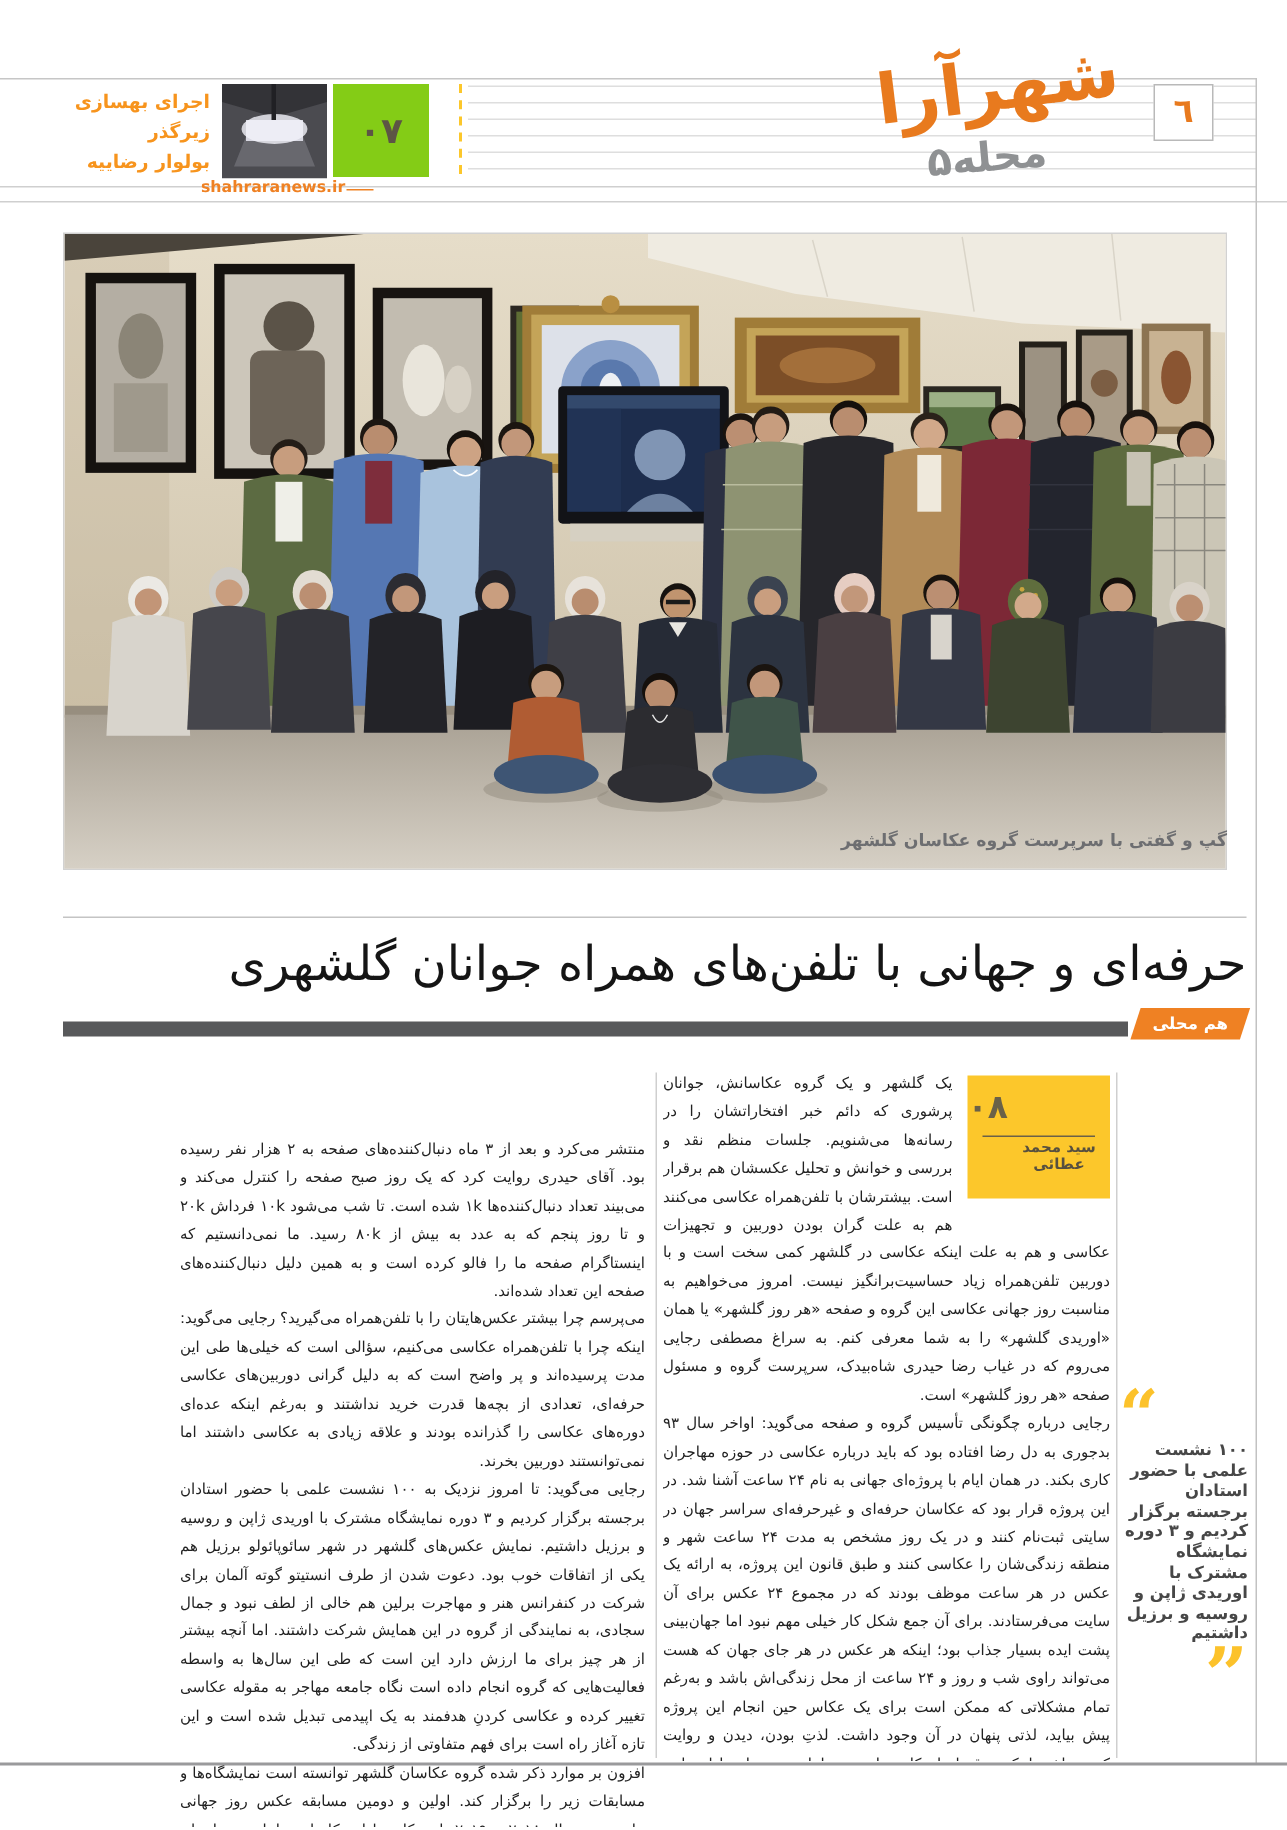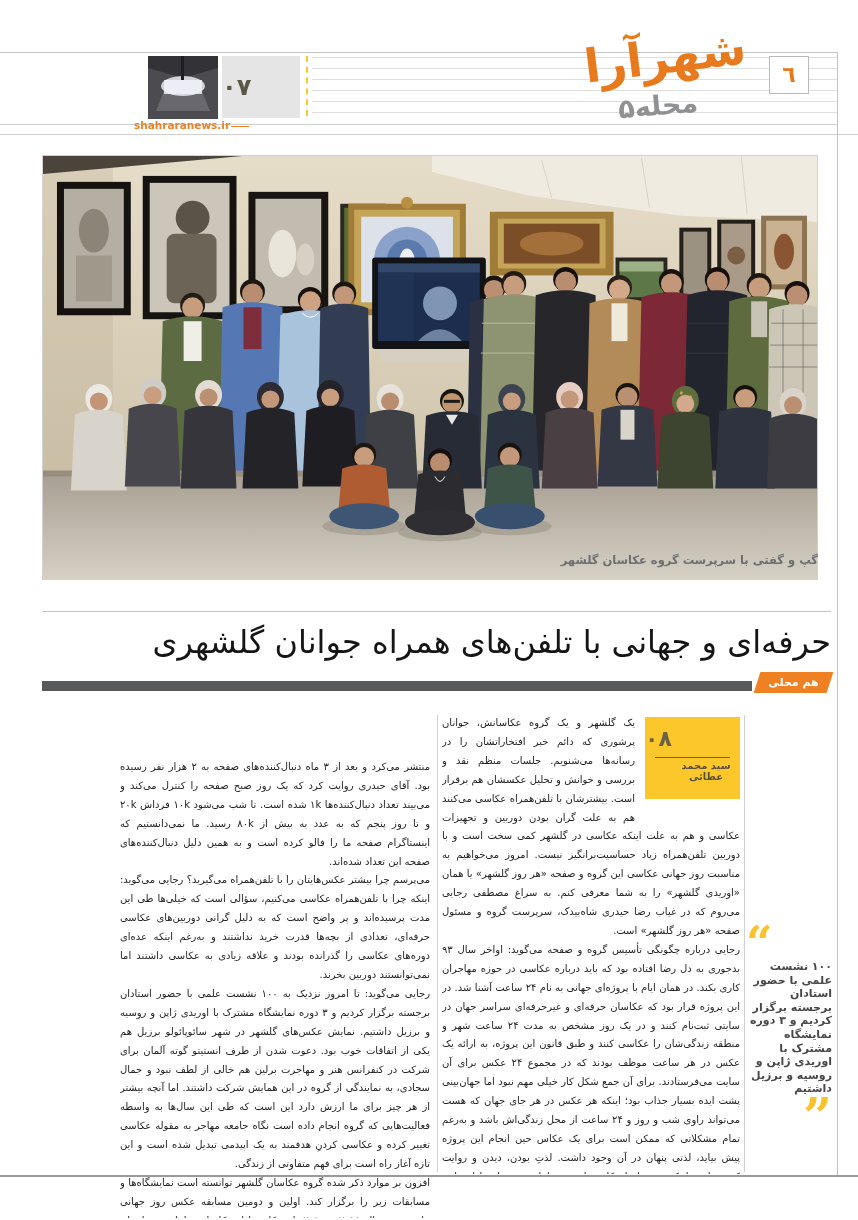--- a/index.html
+++ b/index.html
@@ -19,22 +19,22 @@
   .logo-main{position:absolute;right:6px;top:-6px;font-size:46px;font-weight:bold;
      color:#e87a1e;transform:rotate(-7deg);line-height:1;}
   .logo-sub{position:absolute;right:54px;top:52px;font-size:27px;font-weight:bold;
      color:#8f9193;transform:rotate(-5deg);line-height:1;}
   .pagenum{left:769px;top:56px;width:38px;height:36px;background:#fff;
      border:1px solid #b9b9b9;color:#e87a1e;font-size:22px;font-weight:bold;
      text-align:center;line-height:36px;}
   .promo-title{left:6px;top:58px;width:134px;direction:rtl;text-align:right;
      font-size:12.5px;line-height:20px;font-weight:bold;color:#f7941d;}
   .thumb{left:148px;top:56px;width:70px;height:63px;}
-  .badge07{left:222px;top:56px;width:78px;height:62px;background:#e5e5e5;
-     color:#5d5545;font-size:24px;font-weight:bold;line-height:62px;}
+  .badge07{left:222px;top:56px;width:64px;height:62px;background:#84cc16;
+     color:#5d5545;font-size:24px;font-weight:bold;text-align:center;line-height:62px;}
   .website{left:134px;top:119px;width:96px;text-align:center;font-size:10.5px;
      font-weight:bold;color:#ef8123;direction:ltr;}
   .dash{left:231px;top:126px;width:18px;height:1px;background:#ef8123;}
   .fold{left:306px;top:56px;height:60px;width:0;border-left:2px dashed #fcc72b;}
   .rule-mid1{left:0;top:124px;width:838px;}
   .rule-mid2{left:0;top:134px;width:858px;}
 
   
   .photo{left:42px;top:155px;width:776px;height:425px;border:1px solid #d2d2d2;box-sizing:border-box;}
   .photo svg{display:block;width:100%;height:100%;}
@@ -85,20 +85,24 @@
   <div class="hline abs rule-top"></div>
   <div class="hline abs nbline" style="top:57px"></div>
   <div class="hline abs nbline" style="top:68px"></div>
   <div class="hline abs nbline" style="top:79px"></div>
   <div class="hline abs nbline" style="top:90px"></div>
   <div class="hline abs nbline" style="top:101px"></div>
   <div class="hline abs nbline" style="top:112px"></div>
   <div class="hline abs rule-mid1"></div>
   <div class="hline abs rule-mid2"></div>
 
+  <div class="abs promo-title">
+    <div>اجرای بهسازی زیرگذر</div>
+    <div>بولوار رضاییه</div>
+  </div>
   <div class="abs thumb">
     <svg viewBox="0 0 70 63">
       <rect width="70" height="63" fill="#4b4b50"></rect>
       <polygon points="0,0 70,0 70,12 35,22 0,12" fill="#333337"></polygon>
       <polygon points="8,55 62,55 52,30 18,30" fill="#68686e"></polygon>
       <rect x="16" y="24" width="38" height="14" fill="#d8d8e2"></rect>
       <ellipse cx="35" cy="30" rx="22" ry="10" fill="#f2f2fa" opacity="0.8"></ellipse>
       <rect x="33" y="0" width="3" height="24" fill="#202024"></rect>
     </svg>
   </div>

